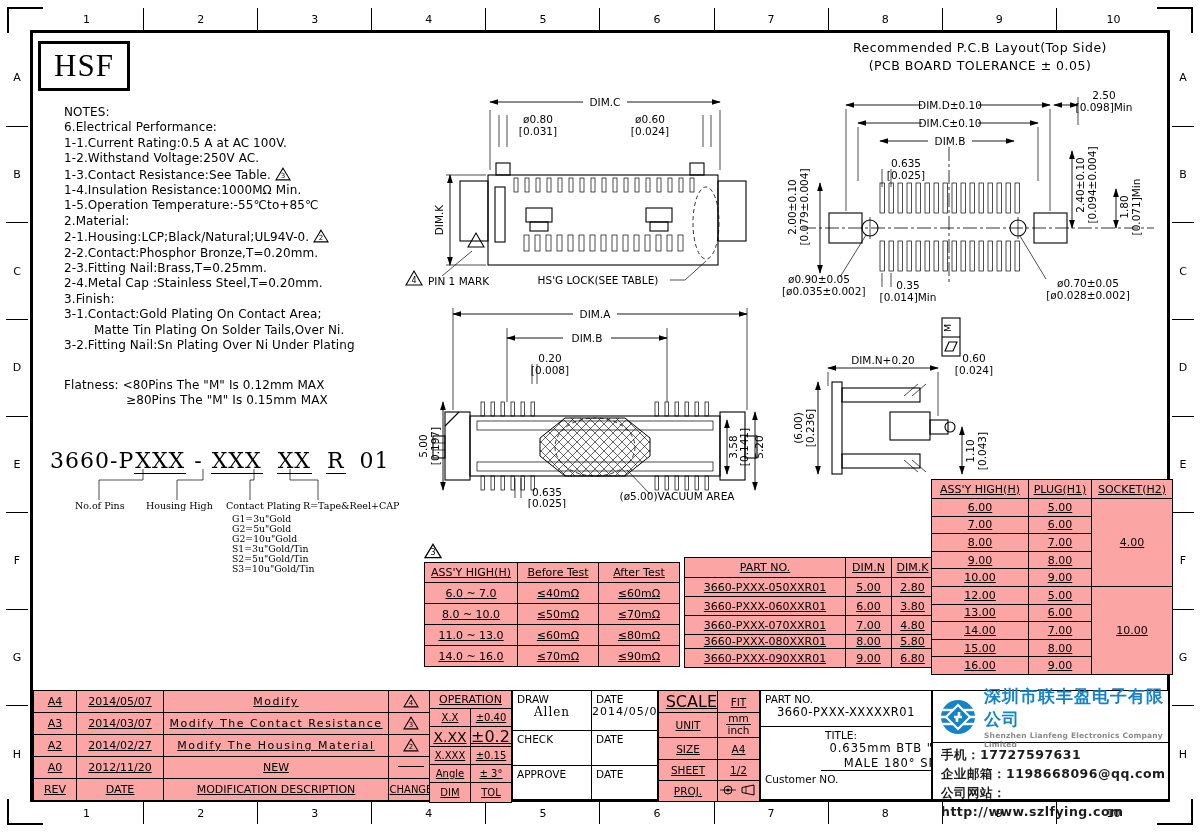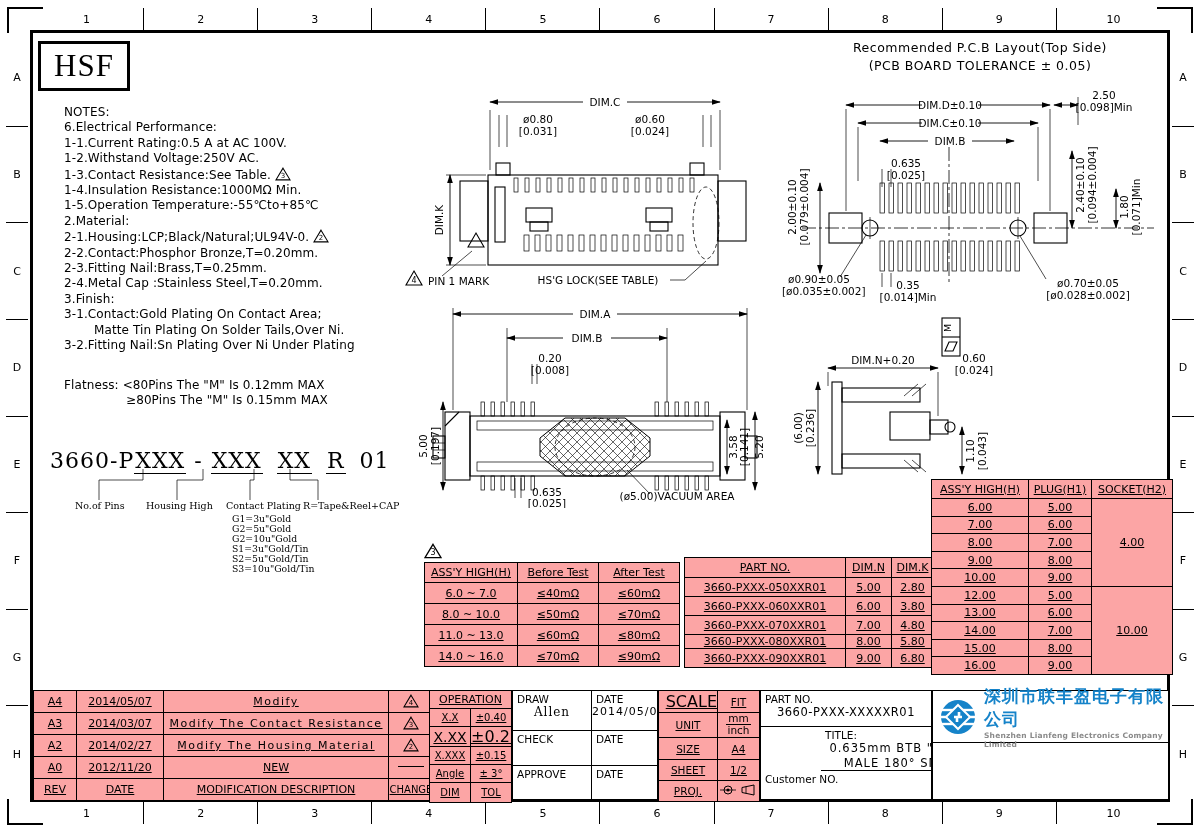--- a/index.html
+++ b/index.html
@@ -766,15 +766,20 @@
         <line x1="4" y1="21" x2="38" y2="21" stroke="#fff" stroke-width="2.4"></line>
         <line x1="5" y1="28" x2="37" y2="28" stroke="#fff" stroke-width="2.4"></line>
         <rect x="12.5" y="12.5" width="17" height="17" transform="rotate(45 21 21)" fill="#1583c9" stroke="#fff" stroke-width="2"></rect>
         <path d="M17,21 h5 v-5 M25,21 h-5 v5" stroke="#fff" stroke-width="2.6" fill="none"></path>
       </svg>
       <div style="margin-left:5px;">
         <div class="company-cn" style="color:#1583c9;">深圳市联丰盈电子有限公司</div>
         <div class="company-en">Shenzhen Lianfeng Electronics Company Limited</div>
       </div>
     </div>
+    <div style="position:absolute;left:8px;top:54px;width:100%;">
+      <div class="contact-line"><span>手机：</span><span>17727597631</span></div>
+      <div class="contact-line"><span>企业邮箱：</span><span>1198668096@qq.com</span></div>
+      <div class="contact-line"><span>公司网站：</span><span>http://www.szlfying.com</span></div>
+    </div>
   </div>
 
 </div>
 
 </body></html>

